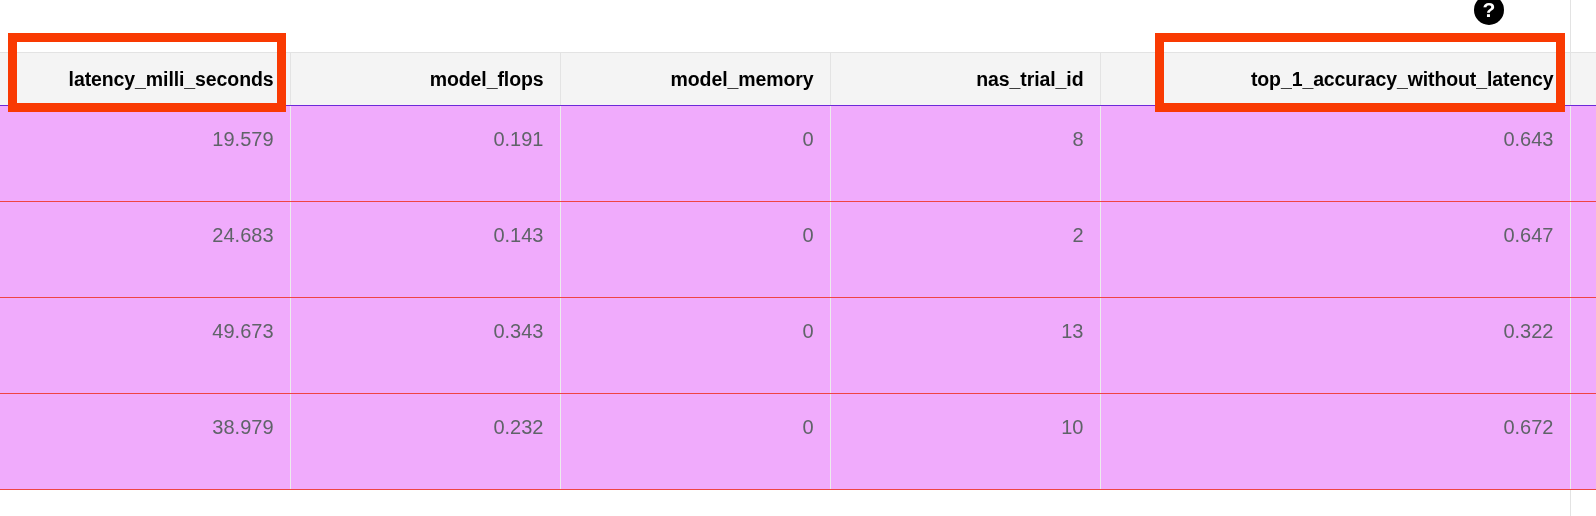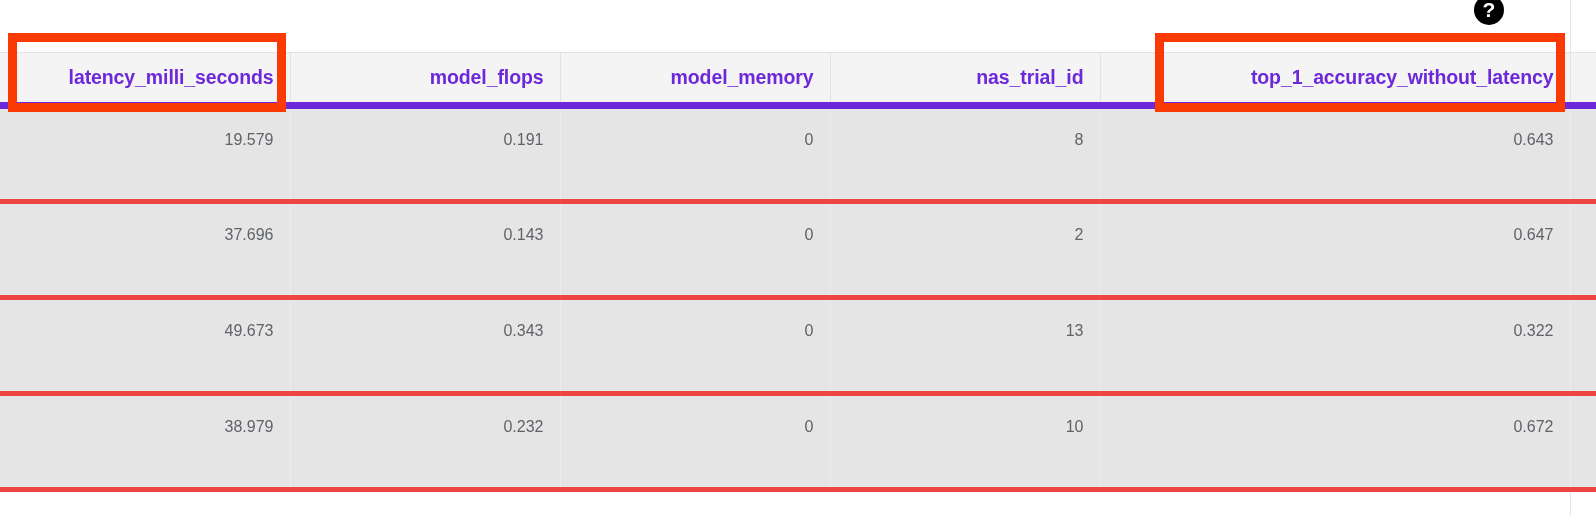--- a/index.html
+++ b/index.html
@@ -80,44 +80,44 @@
     white-space: nowrap;
     overflow: hidden;
   }
 
   
   table.grid thead tr {
     height: 53px;
   }
   table.grid th {
     background: #f4f4f4;
-    color: #6d28d9;
+    color: #000000;
     font-size: 19.5px;
     font-weight: bold;
     letter-spacing: -0.1px;
     border-top: 1px solid #e3e3e3;
-    border-bottom: 7px solid #6d28d9;
+    border-bottom: 1px solid #6d28d9;
     border-right: 1px solid #e3e3e3;
     vertical-align: middle;
     cursor: pointer;
   }
   table.grid th:last-child {
     border-right: none;
   }
 
   
   table.grid tbody tr {
     height: 96px;
   }
   table.grid td {
-    background: #e5e5e5;
+    background: #f0abfc;
     color: #5f6368;
-    font-size: 16px;
+    font-size: 20px;
     font-weight: normal;
-    border-bottom: 5px solid #ef4444;
+    border-bottom: 1px solid #ef4444;
     border-right: 1px solid #ececec;
     padding-top: 22px;
   }
   table.grid td:last-child {
     border-right: none;
   }
 
   
   .col-divider {
     position: absolute;
@@ -188,21 +188,21 @@
         <tr>
           <td class="c0">19.579</td>
           <td class="c1">0.191</td>
           <td class="c2">0</td>
           <td class="c3">8</td>
           <td class="c4">0.643</td>
           <td class="c5"></td>
         </tr>
 
         <tr>
-          <td class="c0">37.696</td>
+          <td class="c0">24.683</td>
           <td class="c1">0.143</td>
           <td class="c2">0</td>
           <td class="c3">2</td>
           <td class="c4">0.647</td>
           <td class="c5"></td>
         </tr>
 
         <tr>
           <td class="c0">49.673</td>
           <td class="c1">0.343</td>

